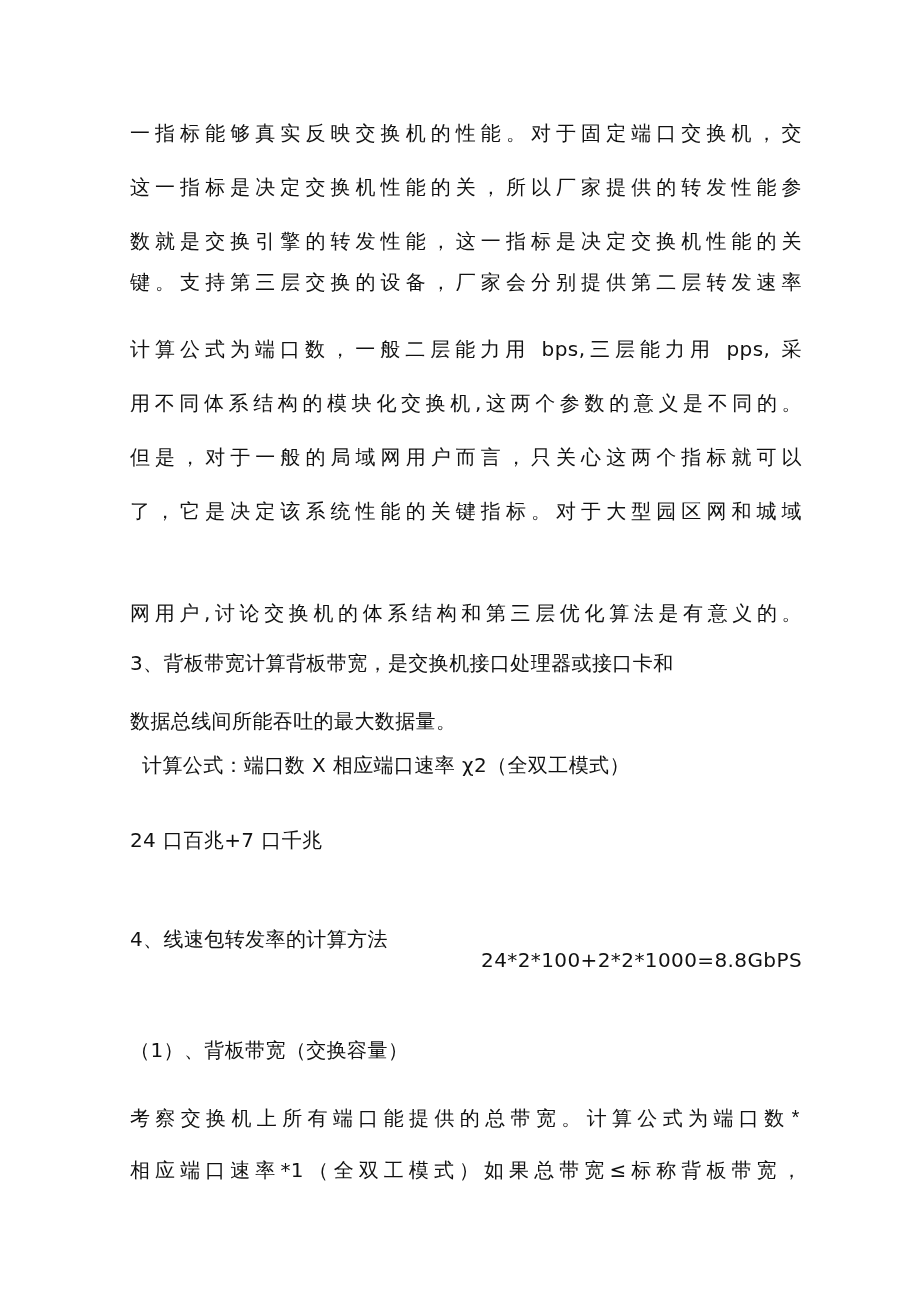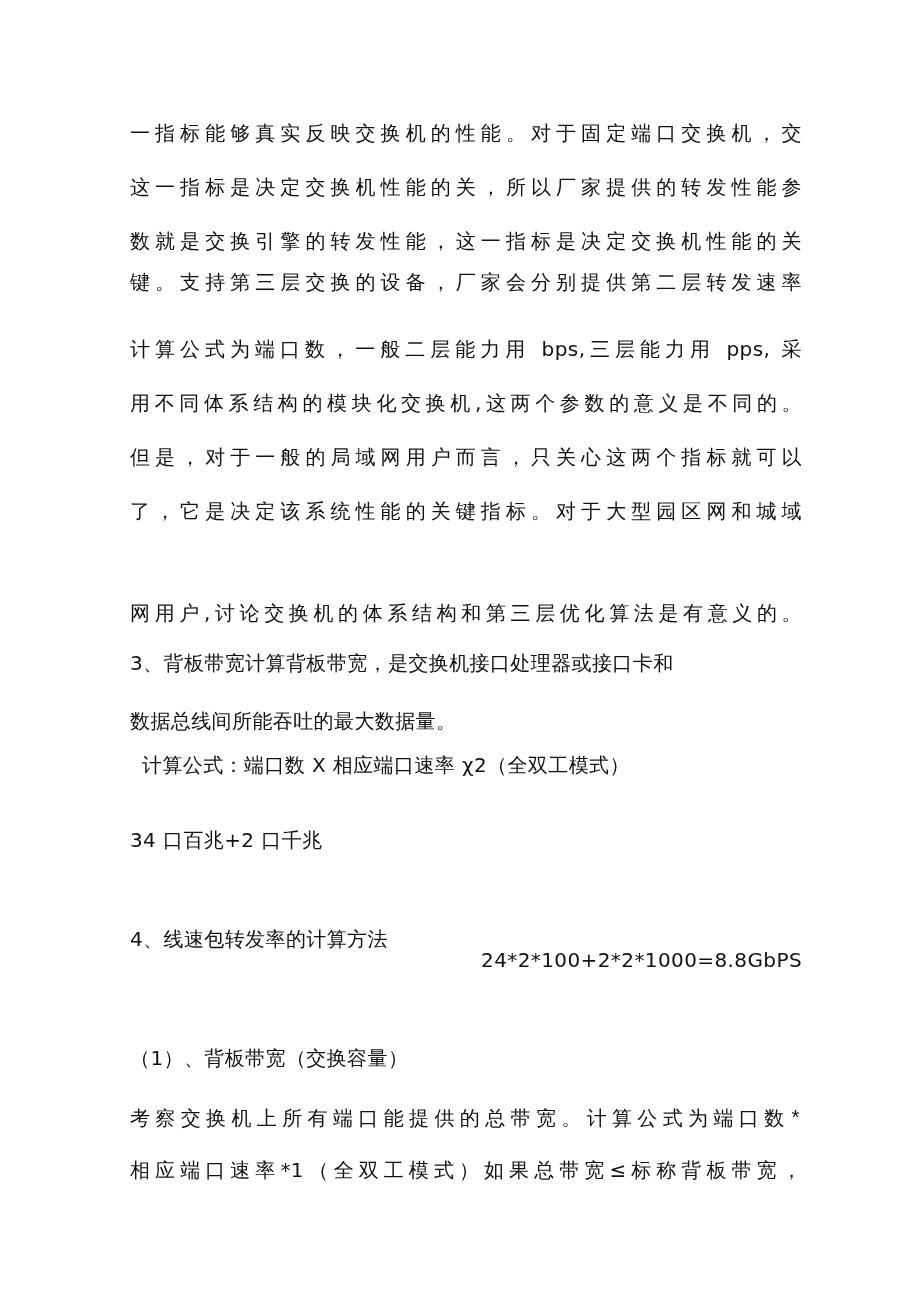--- a/index.html
+++ b/index.html
@@ -48,24 +48,24 @@
     <div class="line justify" style="top:495px;">了，它是决定该系统性能的关键指标。对于大型园区网和城域</div>
     <div class="line justify" style="top:549px;margin-top:48px;">网用户,讨论交换机的体系结构和第三层优化算法是有意义的。</div>
   </div>
 
   <div>
     <div class="line" style="top:647px;">
       <span class="bold">3、背板带宽计算</span><span>背板带宽，是交换机接口处理器或接口卡和</span>
     </div>
     <div class="line" style="top:681px;margin-top:24px;">数据总线间所能吞吐的最大数据量。</div>
     <div class="line" style="top:749px;margin-left:12px;">计算公式：端口数 X 相应端口速率 χ2（全双工模式）</div>
-    <div class="line" style="top:824px;">34 口百兆+2 口千兆</div>
+    <div class="line" style="top:824px;">24 口百兆+7 口千兆</div>
     <div class="line" style="top:944px;text-align:right;">24*2*100+2*2*1000=8.8GbPS</div>
   </div>
 
   <div>
     <div class="line bold" style="top:913px;margin-top:10px;">4、线速包转发率的计算方法</div>
-    <div class="line" style="top:1034px;margin-top:8px;">（1）、背板带宽（交换容量）</div>
+    <div class="line" style="top:1034px;">（1）、背板带宽（交换容量）</div>
     <div class="line justify" style="top:1104px;font-family:Liberation Mono, monospace;">考察交换机上所有端口能提供的总带宽。计算公式为端口数*</div>
     <div class="line justify" style="top:1154px;">相应端口速率*1（全双工模式）如果总带宽≤标称背板带宽，</div>
   </div>
 
 </div>
 
 </body></html>

